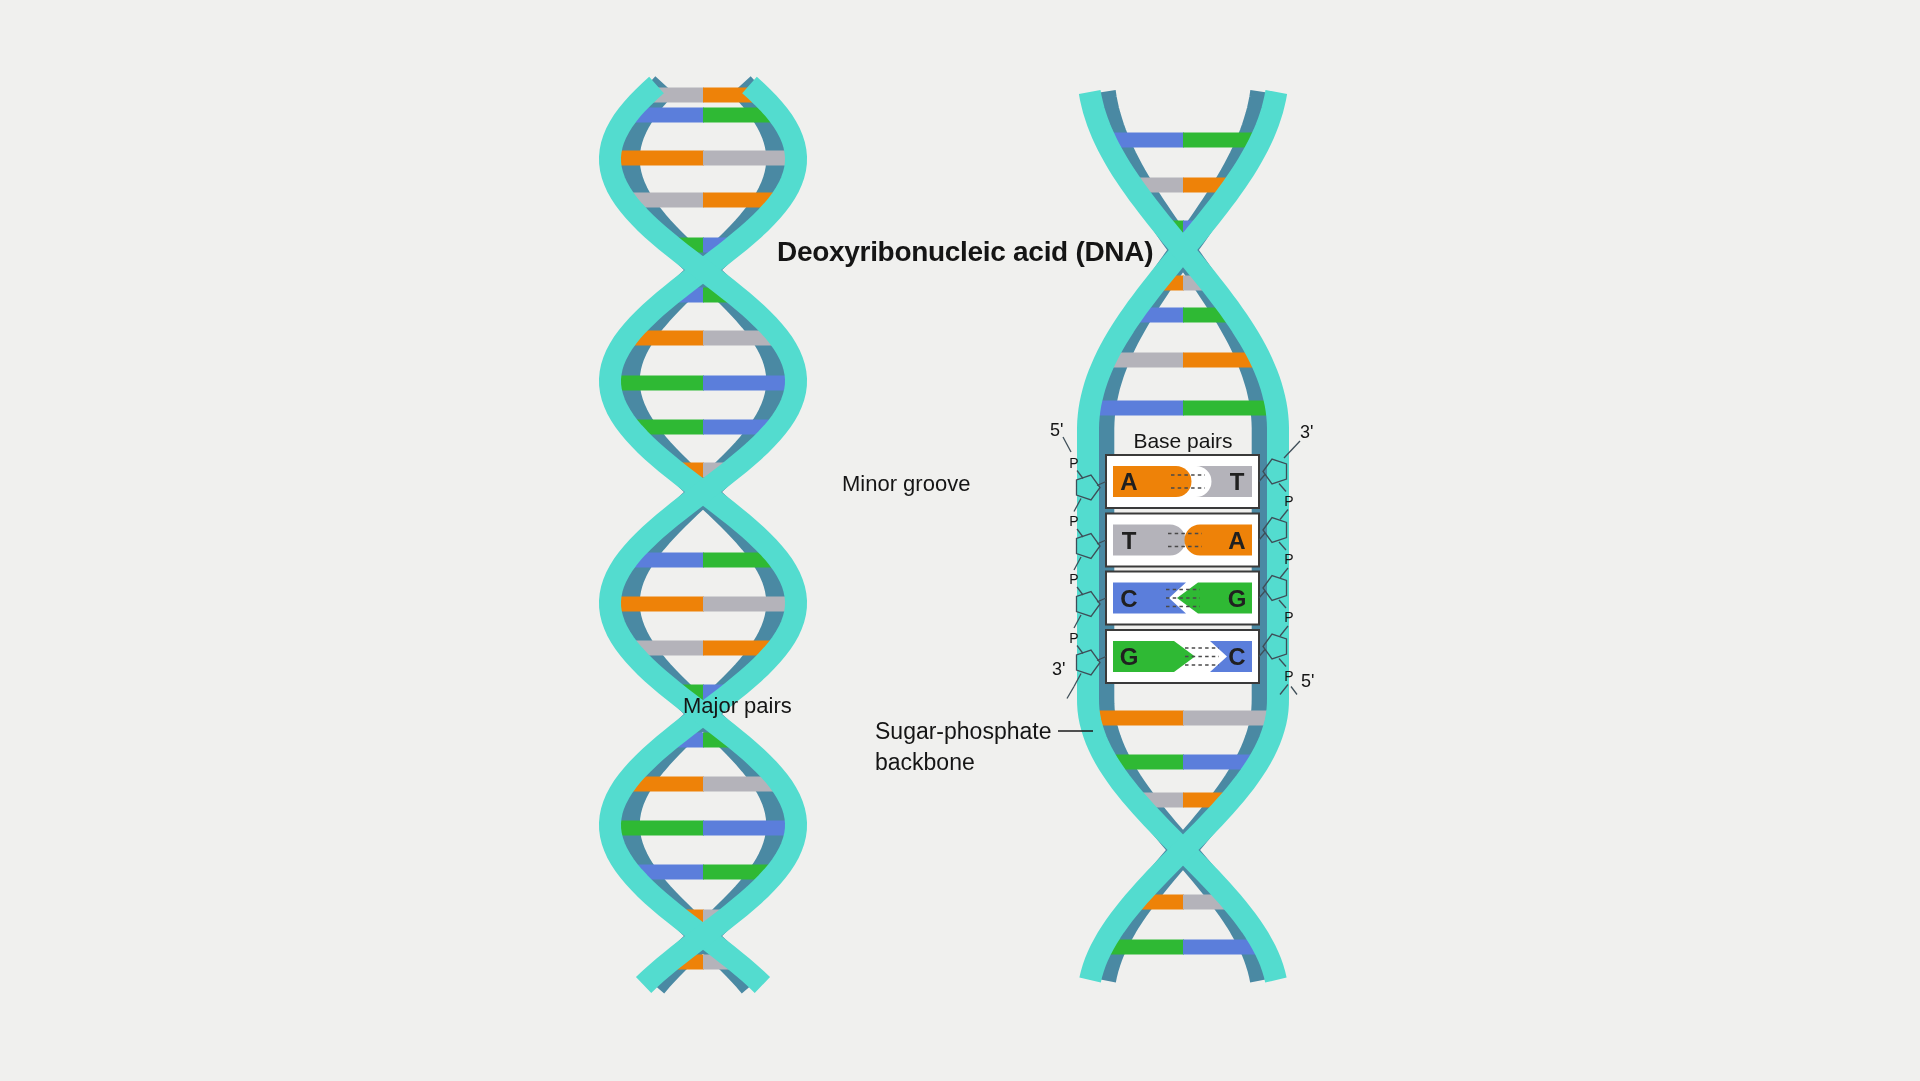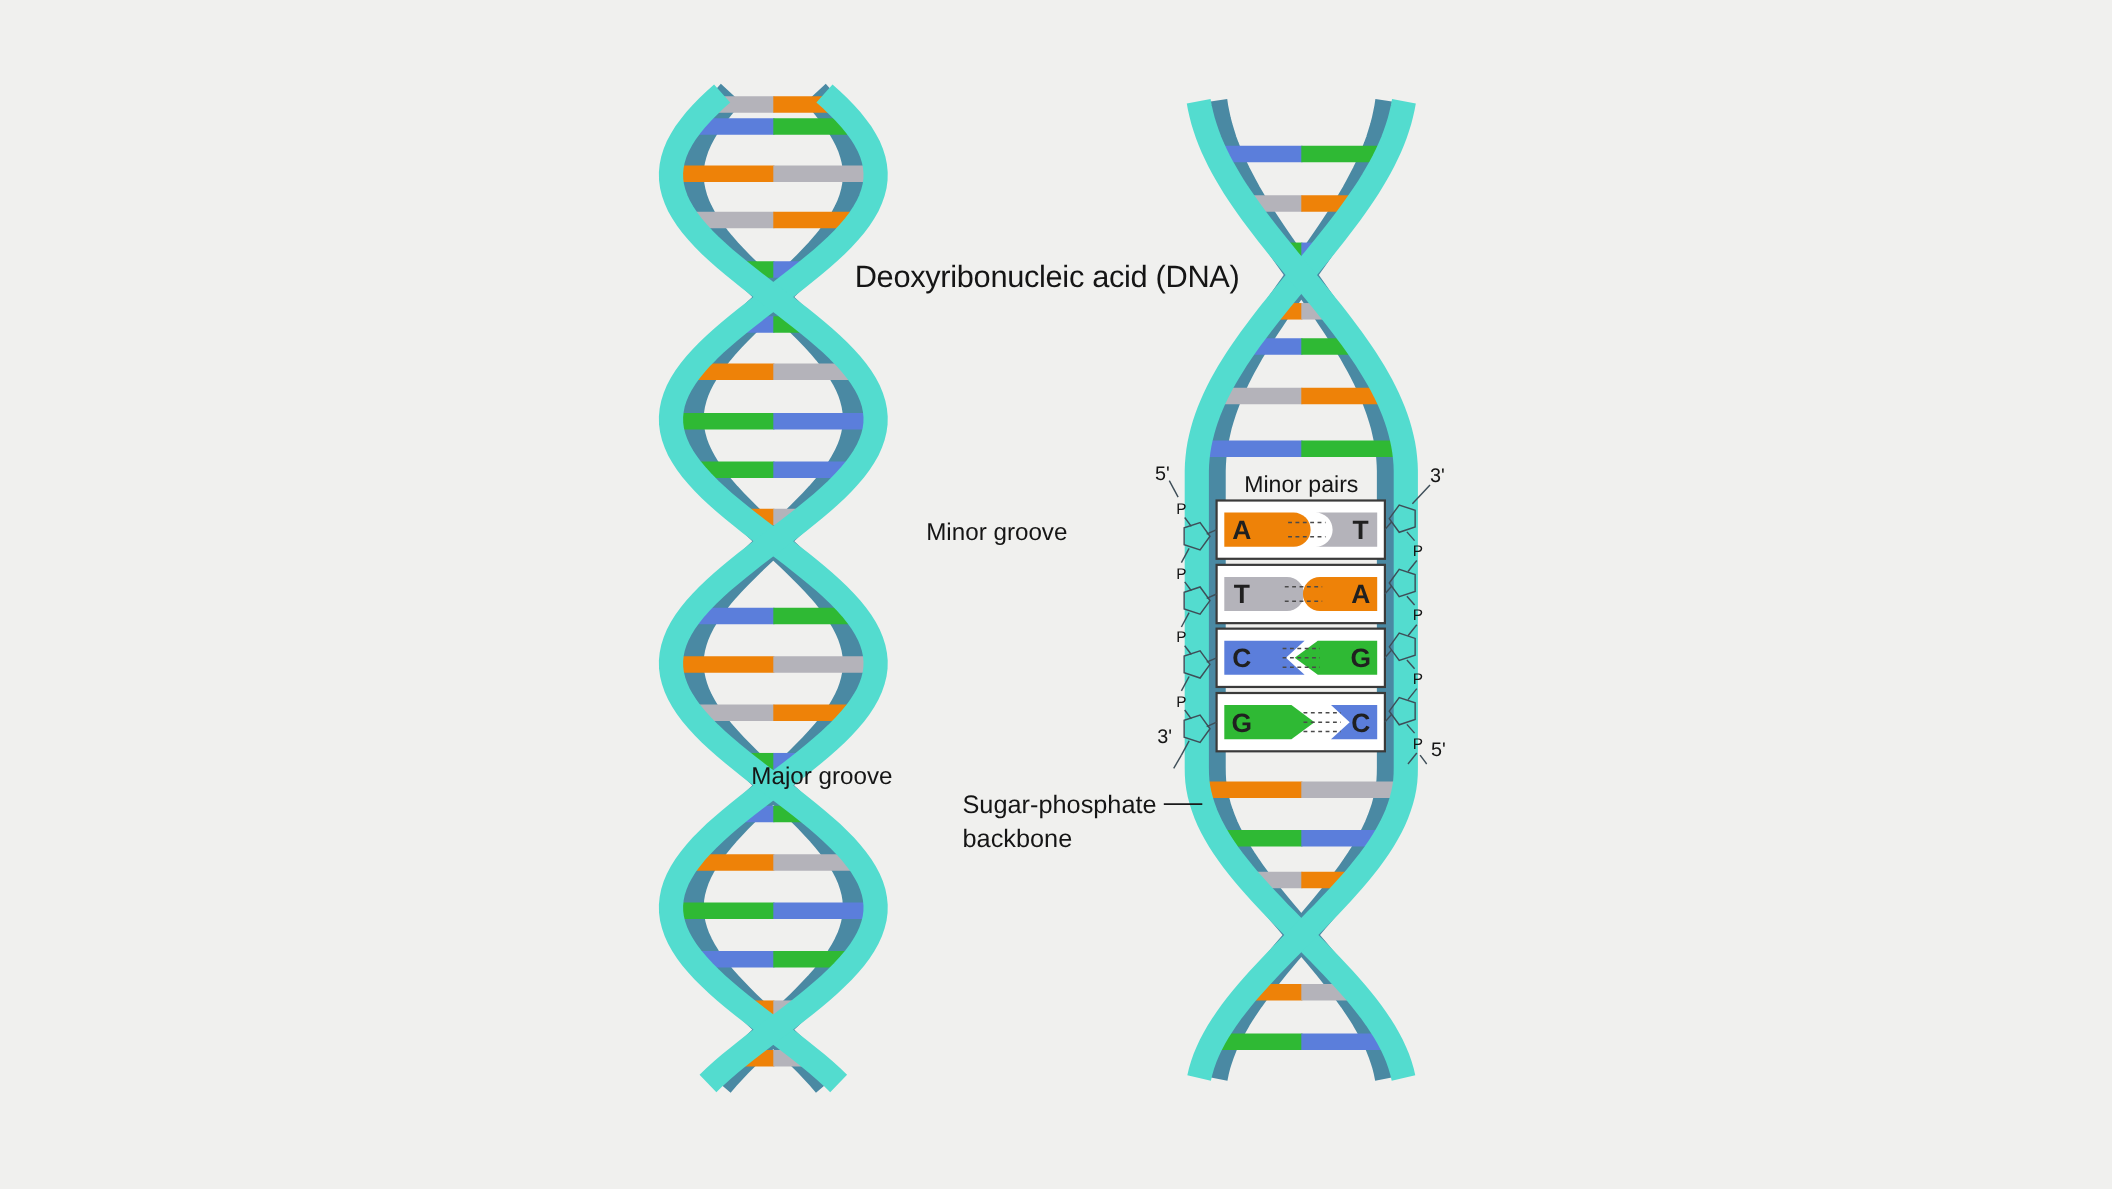--- a/index.html
+++ b/index.html
@@ -1,20 +1,20 @@
 <!DOCTYPE html>
 <html><head>
 <meta charset="utf-8">
 <style>
   html,body{margin:0;padding:0;background:#e4e4e2;}
   .canvas{position:relative;width:1920px;height:1081px;background:#F0F0EE;overflow:hidden;
           font-family:"Liberation Sans", sans-serif;color:#151515;}
   svg{position:absolute;left:0;top:0;}
   .lbl{position:absolute;white-space:nowrap;}
-  .title{left:777px;top:236px;font-size:28px;font-weight:normal;letter-spacing:-0.3px;}
+  .title{left:777px;top:236px;font-size:28px;font-weight:bold;letter-spacing:-0.3px;}
   .minor{left:818px;top:471px;font-size:22px;margin-left:24px;}
   .major{left:683px;top:693px;font-size:22px;}
   .basepairs{left:1183px;top:429px;font-size:21px;transform:translateX(-50%);}
   .backbone{left:875px;top:716px;font-size:23px;line-height:31px;}
   .prime{position:absolute;font-size:18px;}
   .p-tl{left:1050px;top:420px;}
   .p-tr{left:1300px;top:422px;}
   .p-bl{left:1052px;top:659px;}
   .p-br{left:1301px;top:671px;}
 </style>
@@ -315,22 +315,22 @@
         <text x="1289" y="680.5" text-anchor="middle" font-size="14" font-family="Liberation Sans, sans-serif" fill="#151515" stroke="none">P</text>
         <line x1="1288" y1="684.5" x2="1280" y2="694.5"></line>
         <line x1="1259" y1="656.5" x2="1265" y2="649.5"></line>
         <line x1="1291" y1="686.5" x2="1297" y2="694.5"></line>
       </g>
       <line x1="1058" y1="731" x2="1093" y2="731" stroke="#1a1a1a" stroke-width="1.6"></line>
     </svg>
 
   <div class="lbl title">Deoxyribonucleic acid (DNA)</div>
   <div class="lbl minor">Minor groove</div>
-  <div class="lbl major">Major groove</div>
-  <div class="lbl basepairs">Minor pairs</div>
+  <div class="lbl major">Major pairs</div>
+  <div class="lbl basepairs">Base pairs</div>
   <div class="lbl backbone">
     <span>Sugar-phosphate</span><br>
     <span>backbone</span>
   </div>
   <div class="prime p-tl">5'</div>
   <div class="prime p-tr">3'</div>
   <div class="prime p-bl">3'</div>
   <div class="prime p-br">5'</div>
 </div>
 

